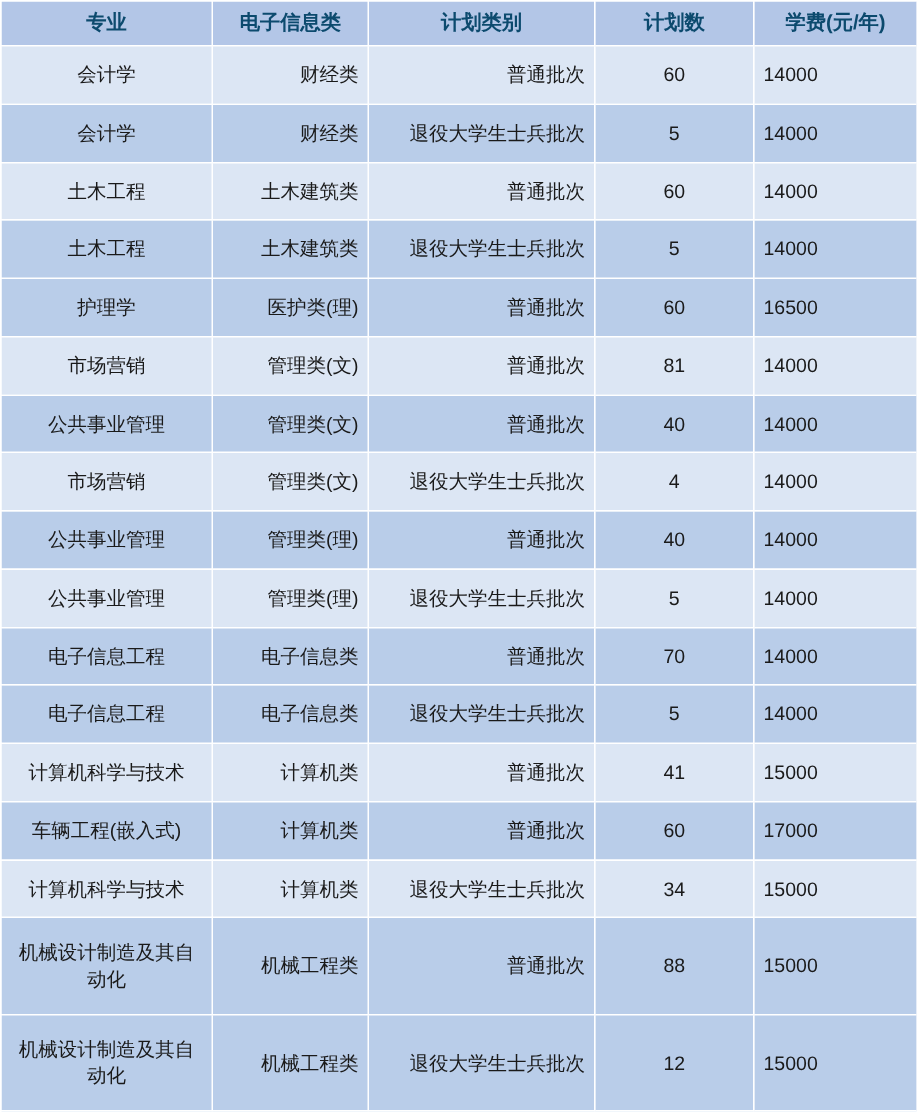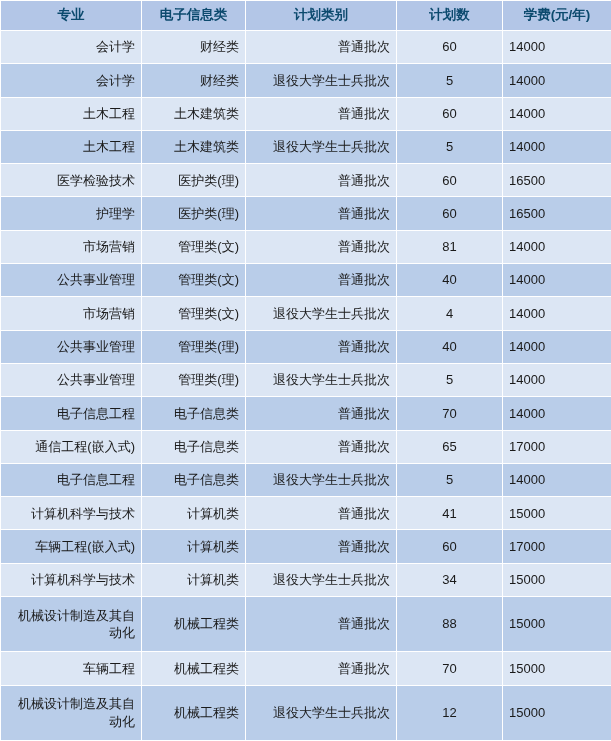--- a/index.html
+++ b/index.html
@@ -40,21 +40,21 @@
     text-align: center;
     font-weight: bold;
     font-size: 13.5px;
     height: 30px;
     color: #0c4a6e;
   }
   
   tr.shade-a td { background: #dce6f4; }
   tr.shade-b td { background: #b9cde9; }
 
-  td.col-major  { text-align: right; margin-top: 29px; }
+  td.col-major  { text-align: center; margin-top: 29px; }
   td.col-cat    { text-align: right; }
   td.col-plan   { text-align: right; }
   td.col-num    { text-align: center; padding-right: 14px; }
   td.col-fee    { padding-right: 14px; }
 </style>
 </head>
 <body>
 
 <table class="plan-table">
   <colgroup>
@@ -95,27 +95,20 @@
         <td class="col-num">60</td>
         <td class="col-fee">14000</td>
       </tr>
       <tr class="shade-b">
         <td class="col-major">土木工程</td>
         <td class="col-cat">土木建筑类</td>
         <td class="col-plan">退役大学生士兵批次</td>
         <td class="col-num">5</td>
         <td class="col-fee">14000</td>
       </tr>
-      <tr class="shade-a">
-        <td class="col-major">医学检验技术</td>
-        <td class="col-cat">医护类(理)</td>
-        <td class="col-plan">普通批次</td>
-        <td class="col-num">60</td>
-        <td class="col-fee">16500</td>
-      </tr>
       <tr class="shade-b">
         <td class="col-major">护理学</td>
         <td class="col-cat">医护类(理)</td>
         <td class="col-plan">普通批次</td>
         <td class="col-num">60</td>
         <td class="col-fee">16500</td>
       </tr>
       <tr class="shade-a">
         <td class="col-major">市场营销</td>
         <td class="col-cat">管理类(文)</td>
@@ -151,27 +144,20 @@
         <td class="col-num">5</td>
         <td class="col-fee">14000</td>
       </tr>
       <tr class="shade-b">
         <td class="col-major">电子信息工程</td>
         <td class="col-cat">电子信息类</td>
         <td class="col-plan">普通批次</td>
         <td class="col-num">70</td>
         <td class="col-fee">14000</td>
       </tr>
-      <tr class="shade-a">
-        <td class="col-major">通信工程(嵌入式)</td>
-        <td class="col-cat">电子信息类</td>
-        <td class="col-plan">普通批次</td>
-        <td class="col-num">65</td>
-        <td class="col-fee">17000</td>
-      </tr>
       <tr class="shade-b">
         <td class="col-major">电子信息工程</td>
         <td class="col-cat">电子信息类</td>
         <td class="col-plan">退役大学生士兵批次</td>
         <td class="col-num">5</td>
         <td class="col-fee">14000</td>
       </tr>
       <tr class="shade-a">
         <td class="col-major">计算机科学与技术</td>
         <td class="col-cat">计算机类</td>
@@ -193,27 +179,20 @@
         <td class="col-num">34</td>
         <td class="col-fee">15000</td>
       </tr>
       <tr class="shade-b">
         <td class="col-major">机械设计制造及其自动化</td>
         <td class="col-cat">机械工程类</td>
         <td class="col-plan">普通批次</td>
         <td class="col-num">88</td>
         <td class="col-fee">15000</td>
       </tr>
-      <tr class="shade-a">
-        <td class="col-major">车辆工程</td>
-        <td class="col-cat">机械工程类</td>
-        <td class="col-plan">普通批次</td>
-        <td class="col-num">70</td>
-        <td class="col-fee">15000</td>
-      </tr>
       <tr class="shade-b">
         <td class="col-major">机械设计制造及其自动化</td>
         <td class="col-cat">机械工程类</td>
         <td class="col-plan">退役大学生士兵批次</td>
         <td class="col-num">12</td>
         <td class="col-fee">15000</td>
       </tr>
     </tbody>
 </table>
 

